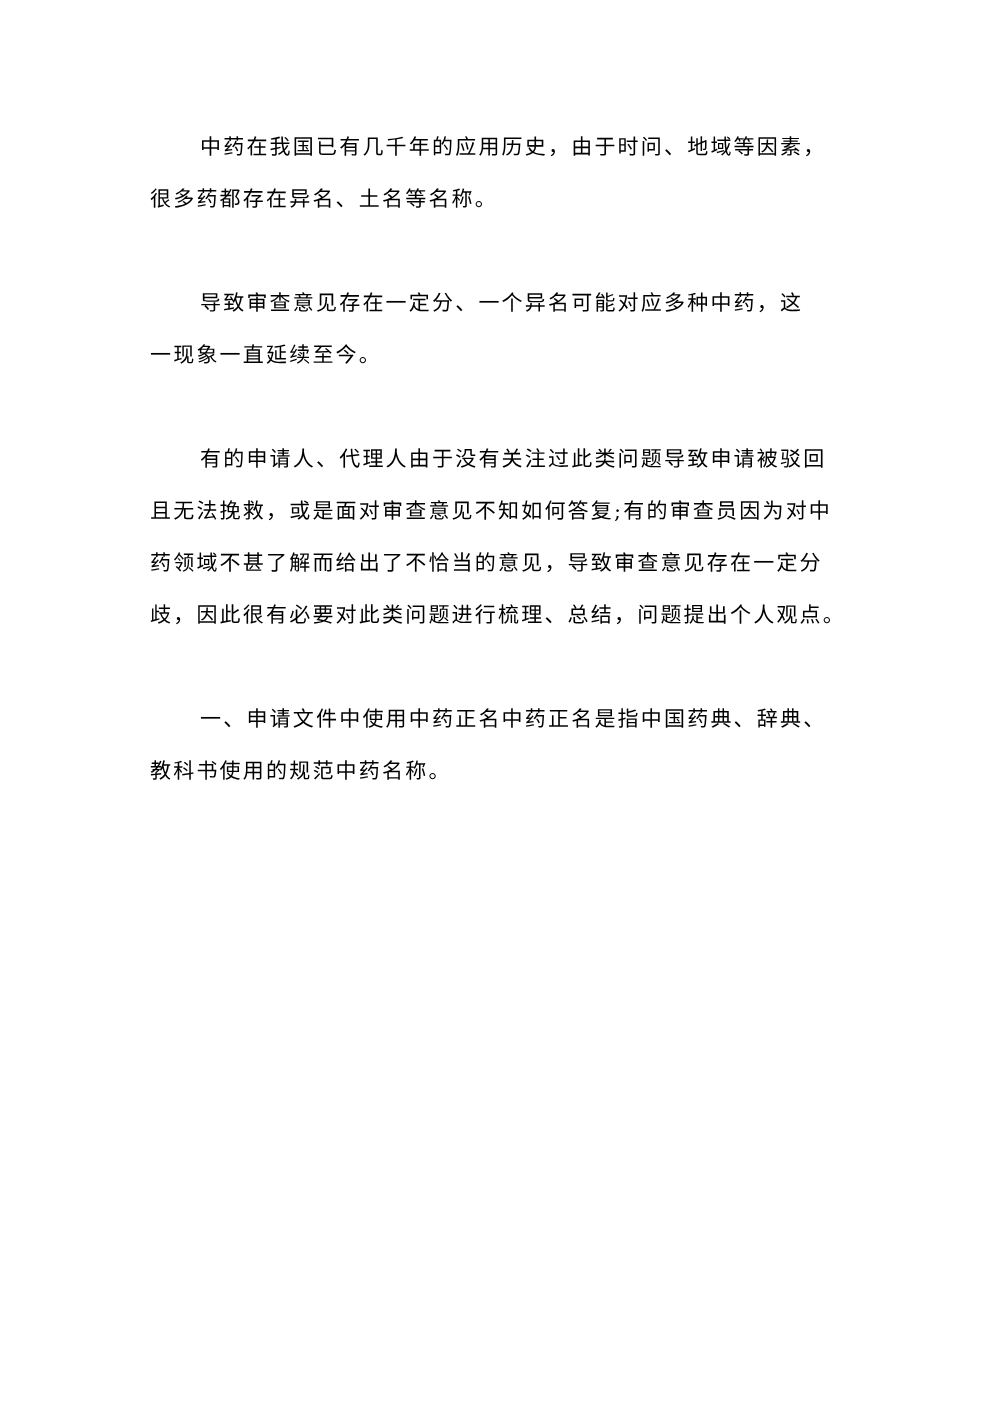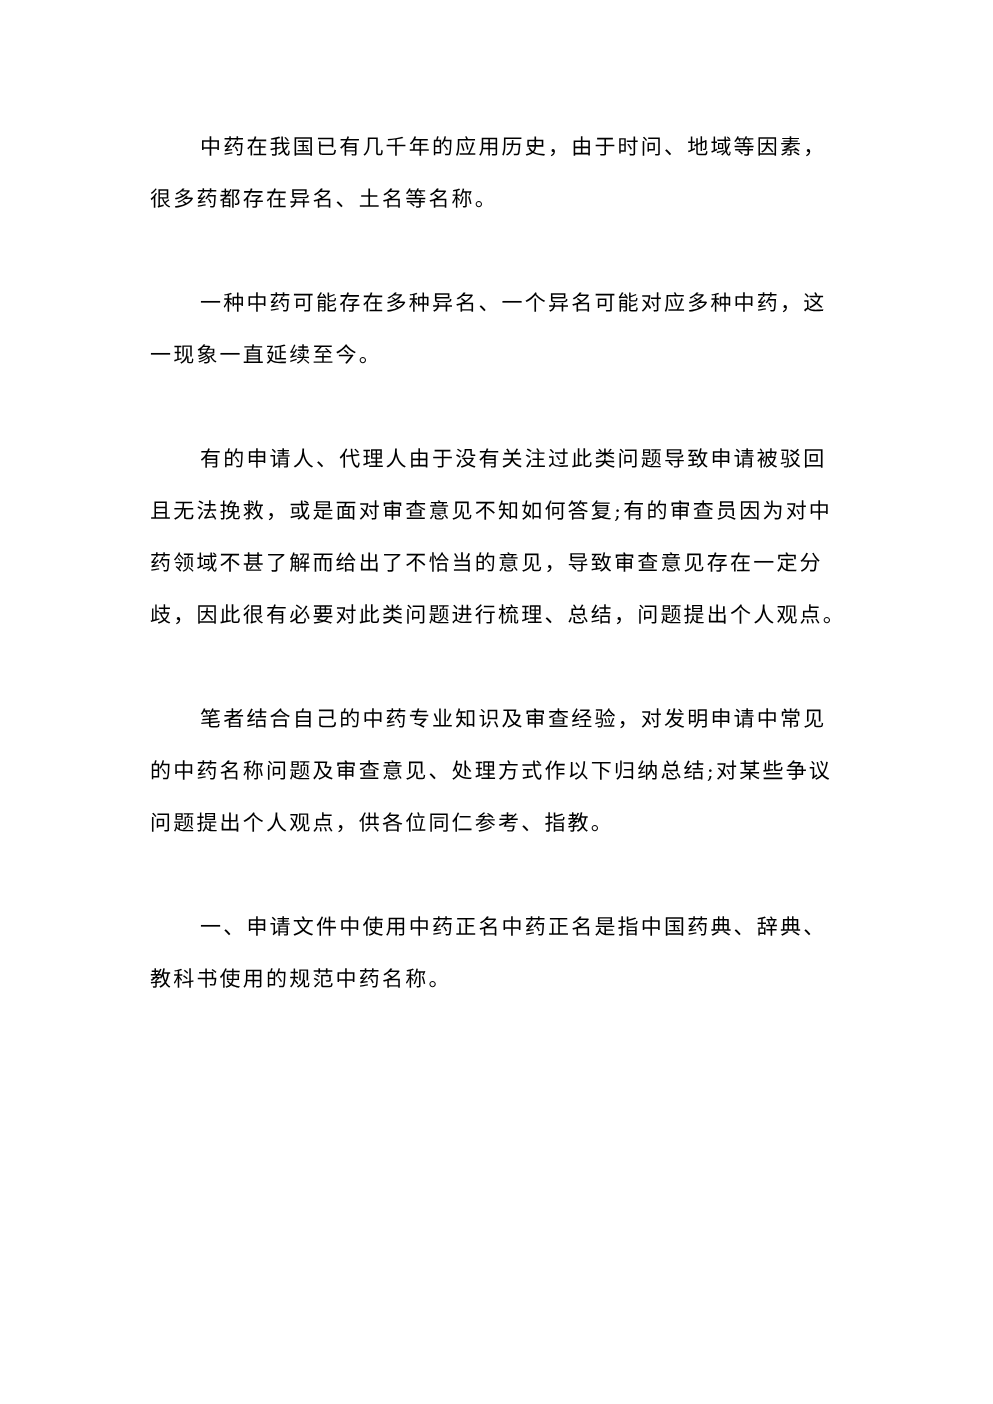--- a/index.html
+++ b/index.html
@@ -35,25 +35,22 @@
     text-align: left;
   }
 </style>
 </head>
 <body>
 
 <div class="page">
   <div class="doc-content">
       <p class="para">中药在我国已有几千年的应用历史，由于时问、地域等因素，
 很多药都存在异名、土名等名称。</p>
-      <p class="para">一种中药可能存在多种异名、一个异名可能对应多种中药，这
+      <p class="para">导致审查意见存在一定分、一个异名可能对应多种中药，这
 一现象一直延续至今。</p>
       <p class="para">有的申请人、代理人由于没有关注过此类问题导致申请被驳回
 且无法挽救，或是面对审查意见不知如何答复;有的审查员因为对中
 药领域不甚了解而给出了不恰当的意见，导致审查意见存在一定分
 歧，因此很有必要对此类问题进行梳理、总结，问题提出个人观点。</p>
-      <p class="para">笔者结合自己的中药专业知识及审查经验，对发明申请中常见
-的中药名称问题及审查意见、处理方式作以下归纳总结;对某些争议
-问题提出个人观点，供各位同仁参考、指教。</p>
       <p class="para">一、申请文件中使用中药正名中药正名是指中国药典、辞典、
 教科书使用的规范中药名称。</p>
     </div>
 </div>
 
 </body></html>

